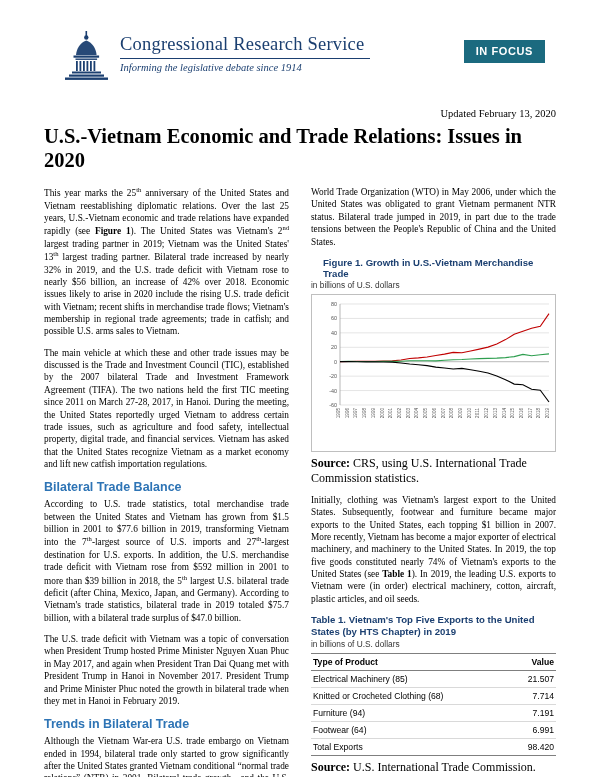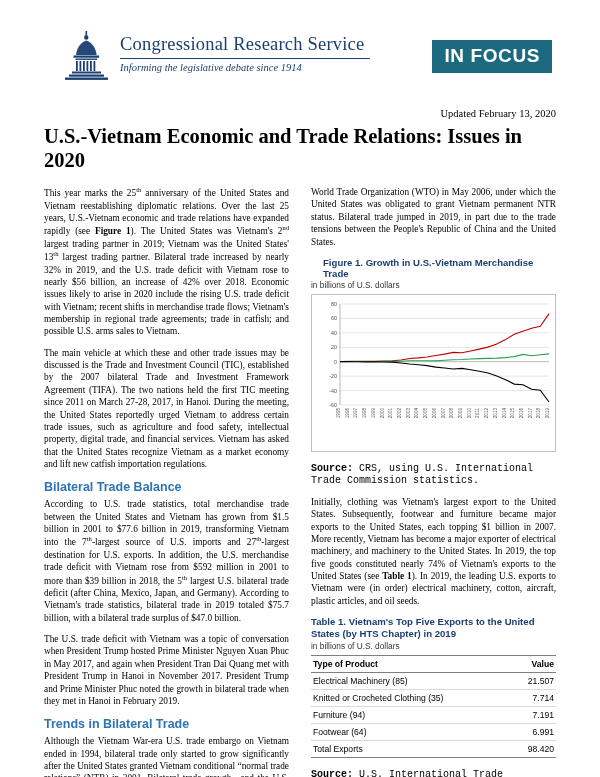--- a/index.html
+++ b/index.html
@@ -60,27 +60,27 @@
     margin-top: 3px;
     white-space: nowrap;
   }
   .crs-rule {
     border-top: 1px solid #1b3f70;
     margin-top: 3px;
     width: 250px;
   }
   .infocus {
     position: absolute;
-    right: 4px;
+    right: 11px;
     top: 10px;
     background: #1b6a7f;
     color: #ffffff;
     font-family: "Liberation Sans", sans-serif;
     font-weight: bold;
-    font-size: 19px;
+    font-size: 11px;
     letter-spacing: 0.6px;
     padding: 5px 12px 6px 12px;
   }
 
   .updated {
     margin: 16px 44px 0 44px;
     text-align: right;
     font-size: 10.5px;
     font-family: "Liberation Serif", serif;
   }
@@ -136,23 +136,23 @@
     background: #ffffff;
     padding: 4px 2px 2px 2px;
     box-sizing: border-box;
   }
   .chart {
     position: relative;
     width: 100%;
     height: 150px;
   }
   .source {
-    font-size: 10px;
-    font-family: Liberation Mono, monospace;
-    margin-top: 11px;
+    font-size: 12px;
+    font-family: Liberation Serif, serif;
+    margin-top: 4px;
     line-height: 1.25;
   }
   .source b { font-weight: bold; }
 
   
   .tbl-title {
     font-family: "Liberation Sans", sans-serif;
     font-weight: bold;
     font-size: 9.6px;
     color: #1b3f70;
@@ -315,21 +315,21 @@
             <th>Type of Product</th>
             <th class="num">Value</th>
           </tr>
         </thead>
         <tbody id="tbody">
             <tr>
               <td>Electrical Machinery (85)</td>
               <td class="num">21.507</td>
             </tr>
             <tr>
-              <td>Knitted or Crocheted Clothing (35)</td>
+              <td>Knitted or Crocheted Clothing (68)</td>
               <td class="num">7.714</td>
             </tr>
             <tr>
               <td>Furniture (94)</td>
               <td class="num">7.191</td>
             </tr>
             <tr>
               <td>Footwear (64)</td>
               <td class="num">6.991</td>
             </tr>

